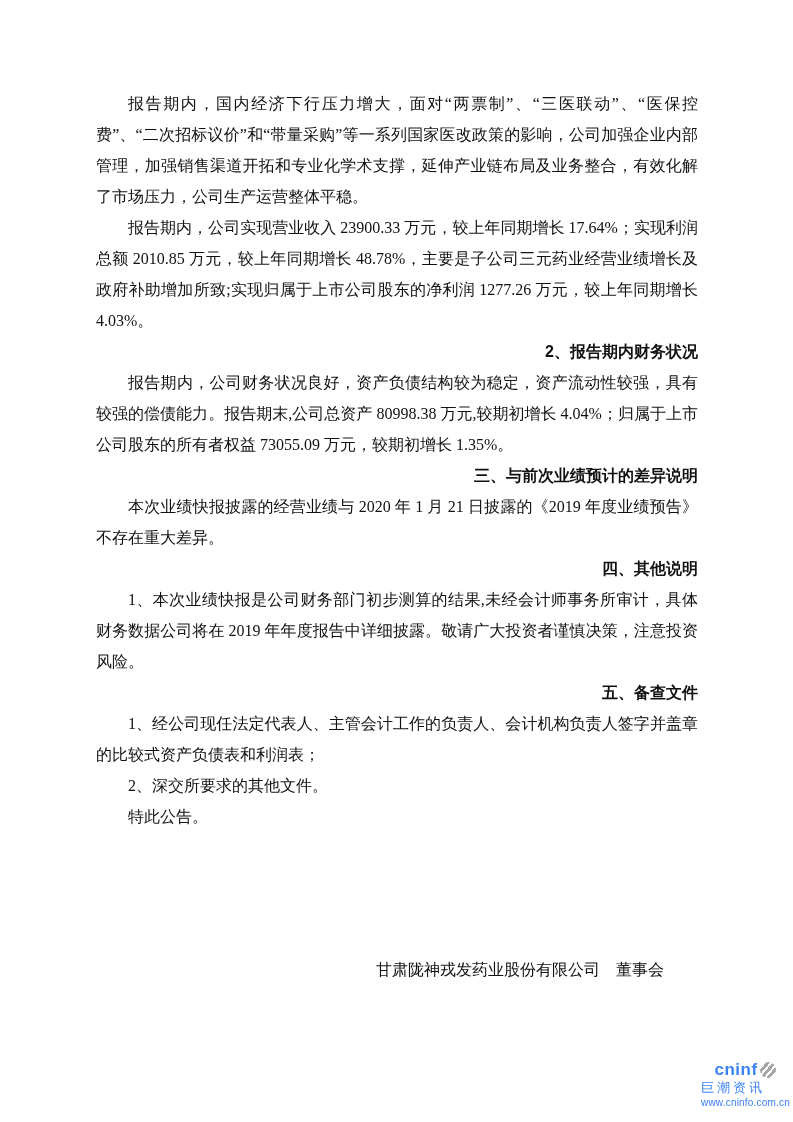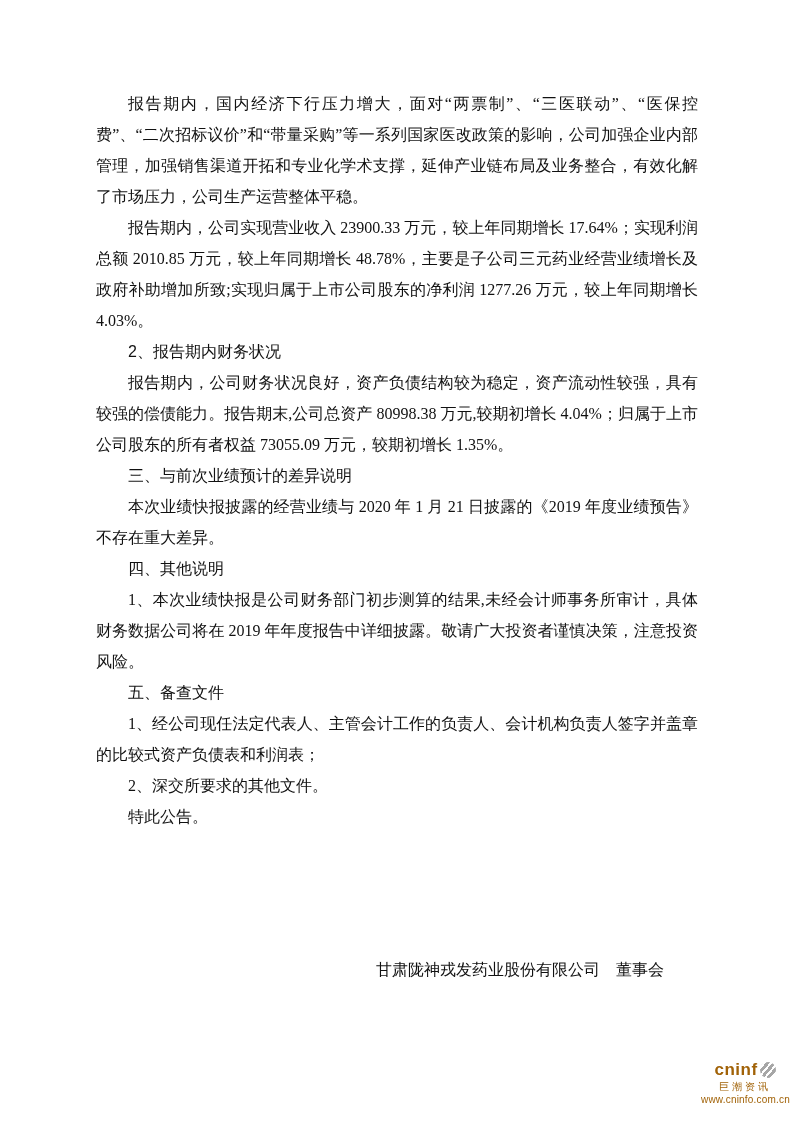--- a/index.html
+++ b/index.html
@@ -24,43 +24,42 @@
     font-size: 16px;
     line-height: 31px;
     text-align: justify;
   }
   .content p {
     margin: 0;
     text-indent: 2em;
   }
   .content p.heading {
     font-family: "Liberation Sans", "DejaVu Sans", sans-serif;
-    font-weight: normal;
+    font-weight: bold;
     font-size: 16px;
-    text-align: left;
+    text-align: right;
   }
   .signature {
     position: absolute;
     top: 934px;
     right: 106px;
     left: 96px;
     text-align: right;
     font-size: 16px;
     line-height: 38px;
     color: #111111;
   }
   .signature .sig-company { margin: 17px; padding-right: 6px; }
   .signature .sig-date { margin: 0; padding-right: 16px; }
   .watermark {
     position: absolute;
     top: 1060px;
     right: 4px;
     width: 88px;
-    text-align: center;
-    color: #a16207;
+    color: #3b82f6;
     font-family: "Liberation Sans", "DejaVu Sans", sans-serif;
     line-height: 1.15;
   }
   .brand-row {
     display: flex;
     align-items: center;
     justify-content: center;
     gap: 2px;
   }
   .brand {
@@ -69,21 +68,21 @@
     letter-spacing: 0.5px;
   }
   .swirl {
     display: inline-block;
     width: 16px;
     height: 16px;
     border-radius: 50%;
     background: repeating-linear-gradient(130deg, #a6a6a6 0px, #a6a6a6 3px, #ffffff 3px, #ffffff 5px);
   }
   .brand-cn {
-    font-size: 10px;
+    font-size: 13px;
     letter-spacing: 3px;
     margin-top: 1px;
   }
   .url {
     font-size: 10px;
     margin-top: 2px;
     letter-spacing: 0.2px;
   }
 </style>
 </head>

